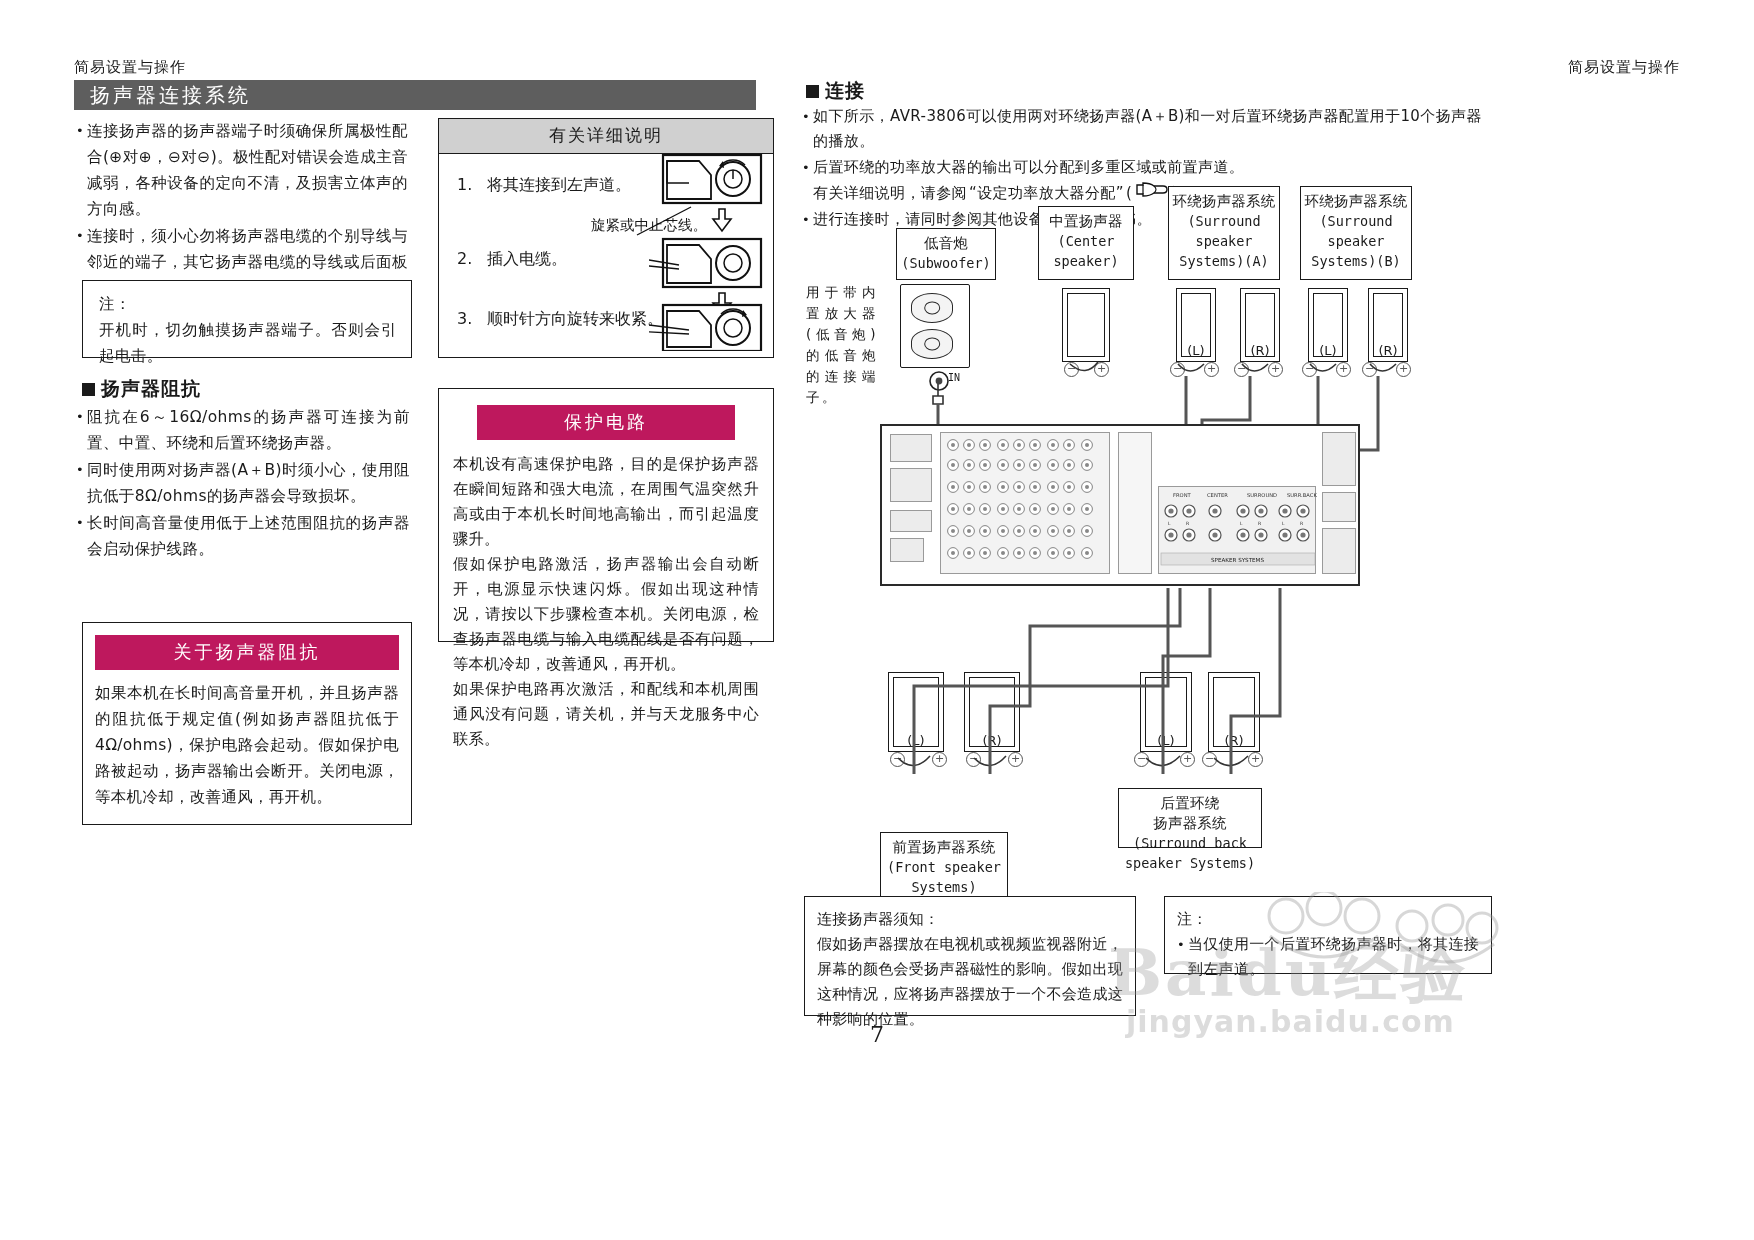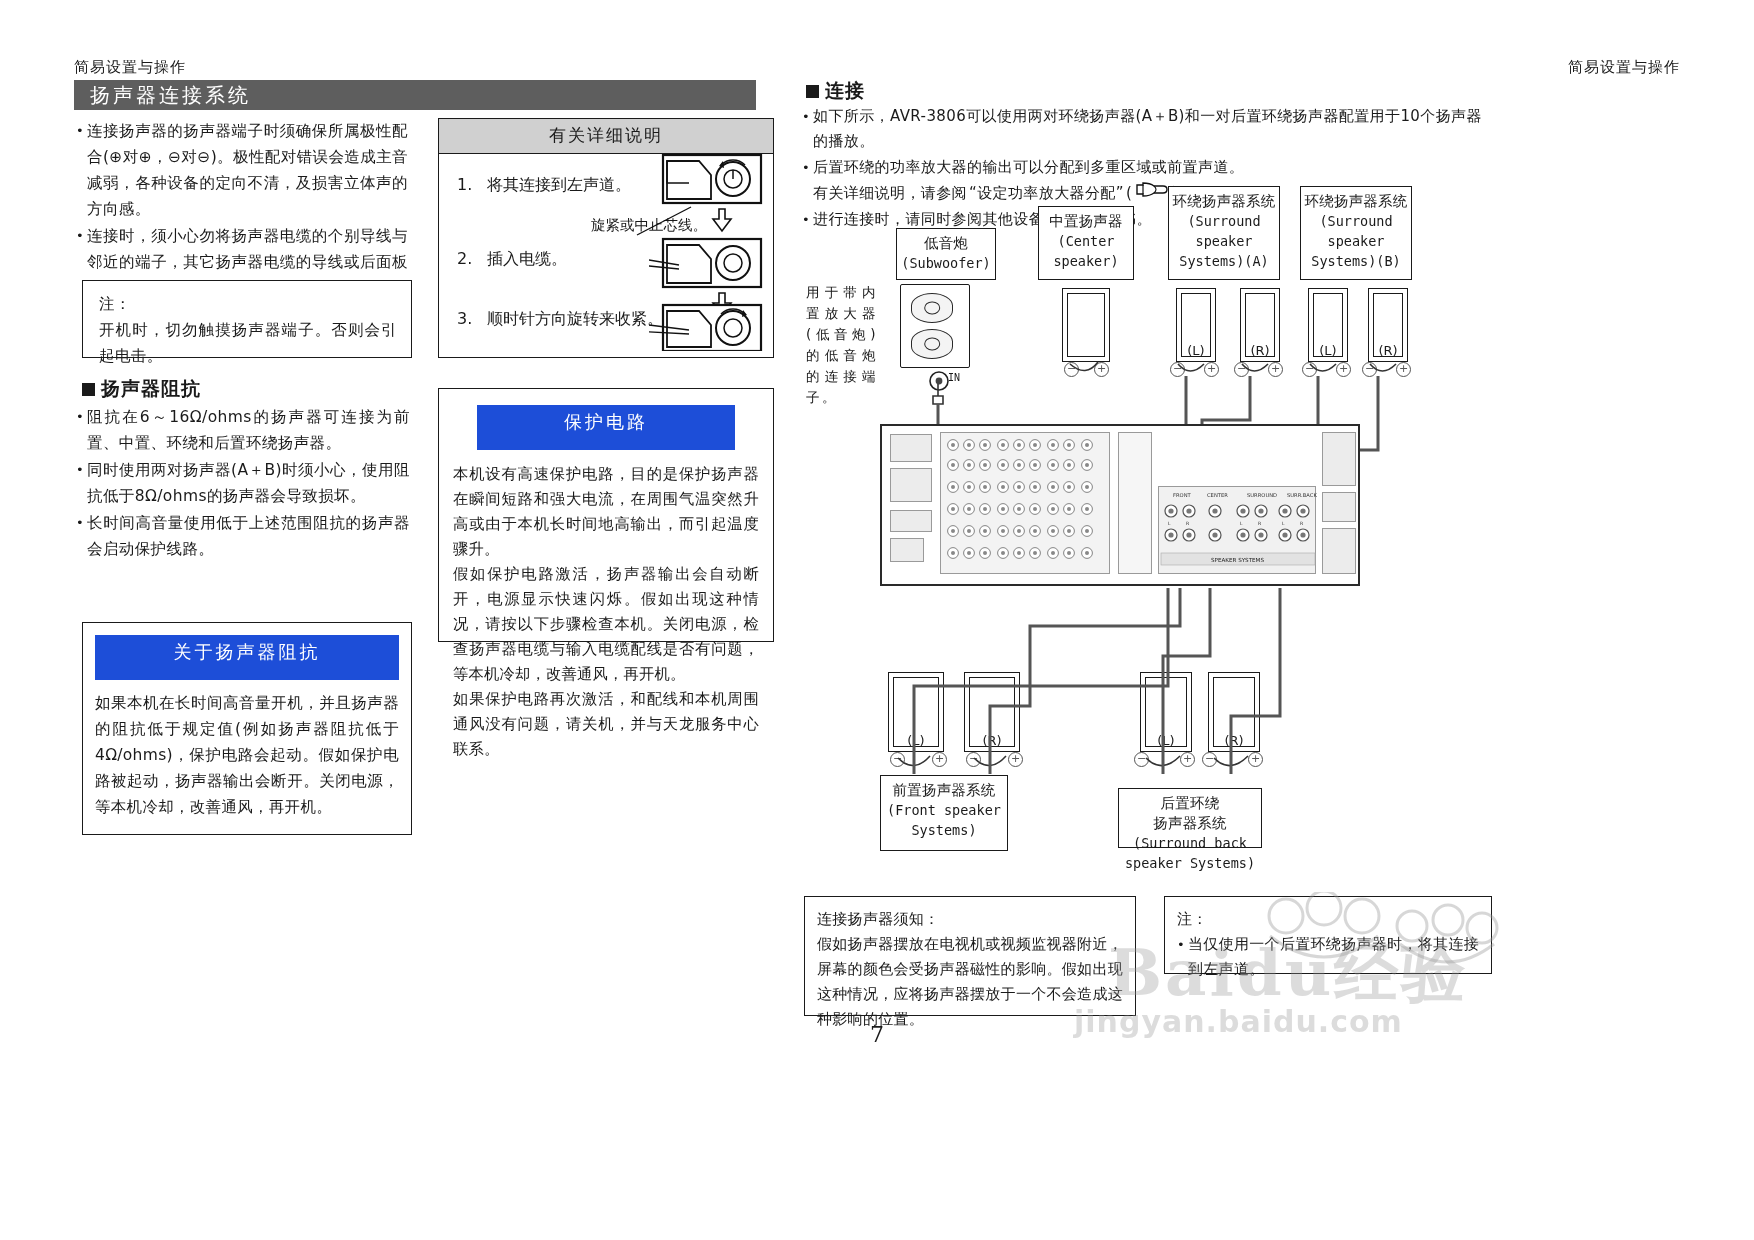--- a/index.html
+++ b/index.html
@@ -81,26 +81,26 @@
     box-sizing: border-box;
     background: #fff;
   }
   .box-inner {
     padding: 14px 14px 12px 16px;
     font-size: 15.5px;
     line-height: 26px;
     letter-spacing: 0.4px;
   }
   .hdr-dark {
-    background: #1d4ed8;
+    background: #be185d;
     color: #fff;
     text-align: center;
     font-size: 18px;
     letter-spacing: 3px;
-    padding: 5px 0 16px 0;
+    padding: 5px 0 6px 0;
   }
   .hdr-light {
     background: #d0d0d0;
     color: #1a1a1a;
     text-align: center;
     font-size: 17px;
     letter-spacing: 2px;
     padding: 5px 0 6px 0;
     border-bottom: 1.5px solid #1a1a1a;
   }
@@ -734,21 +734,21 @@
 
     <path d="M34 188 L34 100 L288 100 L288 2" fill="none" stroke="#555" stroke-width="3"></path>
 
     <path d="M110 188 L110 120 L150 120 L150 40 L300 40 L300 2" fill="none" stroke="#555" stroke-width="3"></path>
 
     <path d="M283 188 L283 70 L330 70 L330 2" fill="none" stroke="#555" stroke-width="3"></path>
 
     <path d="M351 188 L351 130 L400 130 L400 2" fill="none" stroke="#555" stroke-width="3"></path>
   </svg>
 
-  <div class="lbl-box" style="left:880px; top:775px; width:128px; height:76px;">
+  <div class="lbl-box" style="left:880px; top:832px; width:128px; height:76px;">
     <div>前置扬声器系统</div>
     <div class="en">(Front speaker</div>
     <div class="en">Systems)</div>
   </div>
 
   <div class="lbl-box" style="left:1118px; top:788px; width:144px; height:60px;">
     <div>后置环绕</div>
     <div>扬声器系统</div>
     <div class="en">(Surround back</div>
     <div class="en">speaker Systems)</div>
@@ -773,17 +773,17 @@
         <circle cx="62" cy="16" r="17"></circle>
         <circle cx="100" cy="24" r="17"></circle>
       <path d="M8 44 Q62 86 116 44"></path>
       <circle cx="150" cy="34" r="15"></circle>
         <circle cx="186" cy="28" r="15"></circle>
         <circle cx="220" cy="36" r="15"></circle>
       <path d="M138 52 Q186 88 232 52"></path>
     </g>
   </svg>
   <div class="wm wm1" style="left:1108px; top:930px;">Baidu经验</div>
-  <div class="wm wm2" style="left:1074px; top:1004px;">jingyan.baidu.com</div>
+  <div class="wm wm2" style="left:1126px; top:1004px;">jingyan.baidu.com</div>
 
   <div class="pgno" style="left:50%; top:1022px; transform:translateX(-50%);">7</div>
 
 </div>
 
 </body></html>

